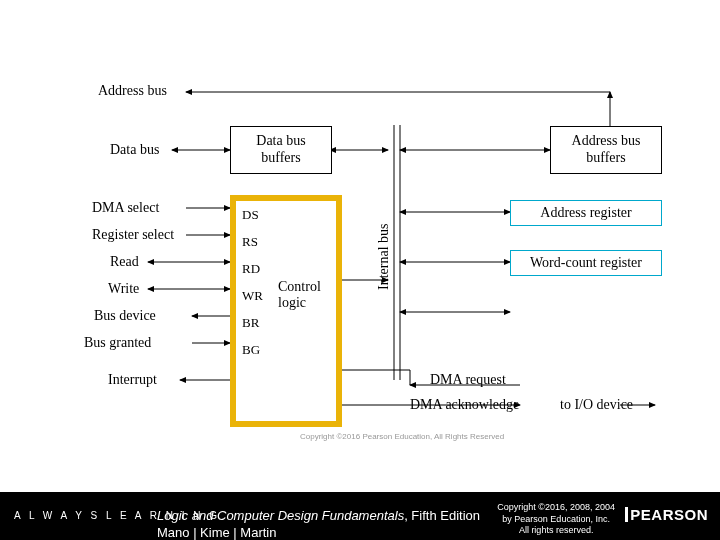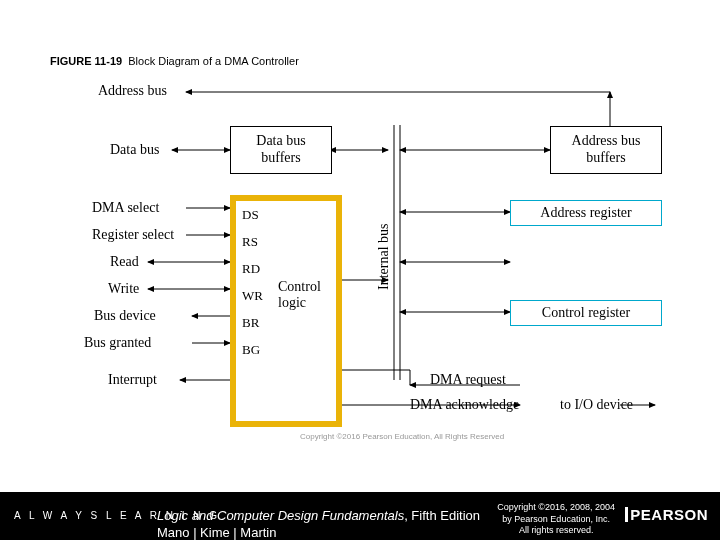--- a/index.html
+++ b/index.html
@@ -22,23 +22,20 @@
   .copy{position:absolute;right:105px;top:10px;font-size:9px;text-align:center;line-height:1.3}
   .pearson{position:absolute;right:12px;top:14px;font-size:15px;font-weight:bold;letter-spacing:0.5px}
   .pearson .bar{display:inline-block;width:3px;height:15px;background:#fff;vertical-align:-2px;margin-right:2px}
   .smallcopy{position:absolute;font-size:8px;color:#999;font-family:Arial}
 </style>
 </head>
 <body>
 
 <div class="page">
 
-  <div class="title">
-    <b>FIGURE 11-19</b>&nbsp;&nbsp;<span>Block Diagram of a DMA Controller</span>
-  </div>
 
   <div class="diagram">
 
     <svg width="580" height="375" style="position:absolute;left:0;top:0">
       <defs>
         <marker id="ah" markerWidth="8" markerHeight="8" refX="6" refY="3" orient="auto">
             <path d="M0,0 L7,3 L0,6 Z" fill="#000"></path>
           </marker>
         <marker id="ahS" markerWidth="8" markerHeight="8" refX="1" refY="3" orient="auto">
             <path d="M7,0 L0,3 L7,6 Z" fill="#000"></path>
@@ -96,21 +93,21 @@
     <div class="lbl" style="left:330px;top:317px">DMA acknowledge</div>
     <div class="lbl" style="left:480px;top:317px">to I/O device</div>
 
     <div class="vbus" style="left:296px;top:210px">Internal bus</div>
 
     <div class="box" style="left:150px;top:46px;width:100px;height:46px;white-space:pre-line">Data bus
 buffers</div>
     <div class="box" style="left:470px;top:46px;width:110px;height:46px;white-space:pre-line">Address bus
 buffers</div>
     <div class="box cyan" style="left:430px;top:120px;width:150px;height:24px">Address register</div>
-    <div class="box cyan" style="left:430px;top:220px;width:150px;height:24px">Control register</div>
+    <div class="box cyan" style="left:430px;top:170px;width:150px;height:24px">Word-count register</div>
 
     <div class="ctrl" style="left:150px;top:115px;width:100px;height:220px">
       <span class="pin" style="top:6px">DS</span>
       <span class="pin" style="top:33px">RS</span>
       <span class="pin" style="top:60px">RD</span>
       <span class="pin" style="top:87px">WR</span>
       <span class="pin" style="top:114px">BR</span>
       <span class="pin" style="top:141px">BG</span>
       <div class="ctrltxt" style="left:42px;top:78px;white-space:pre-line">Control
 logic</div>

